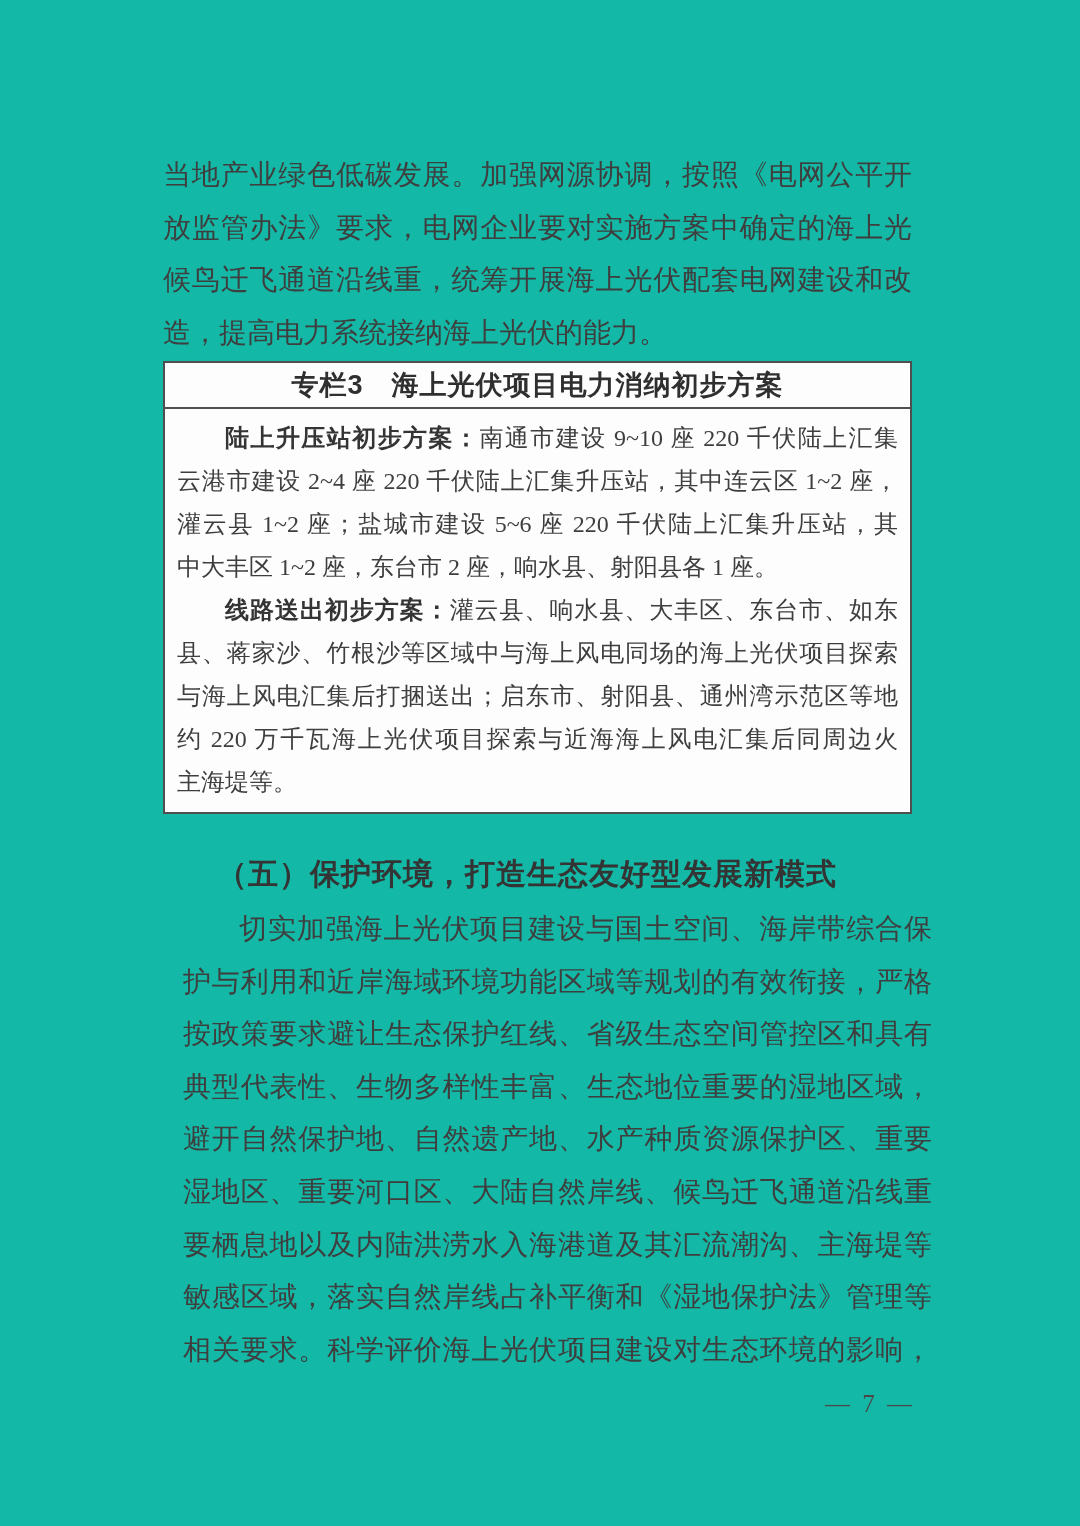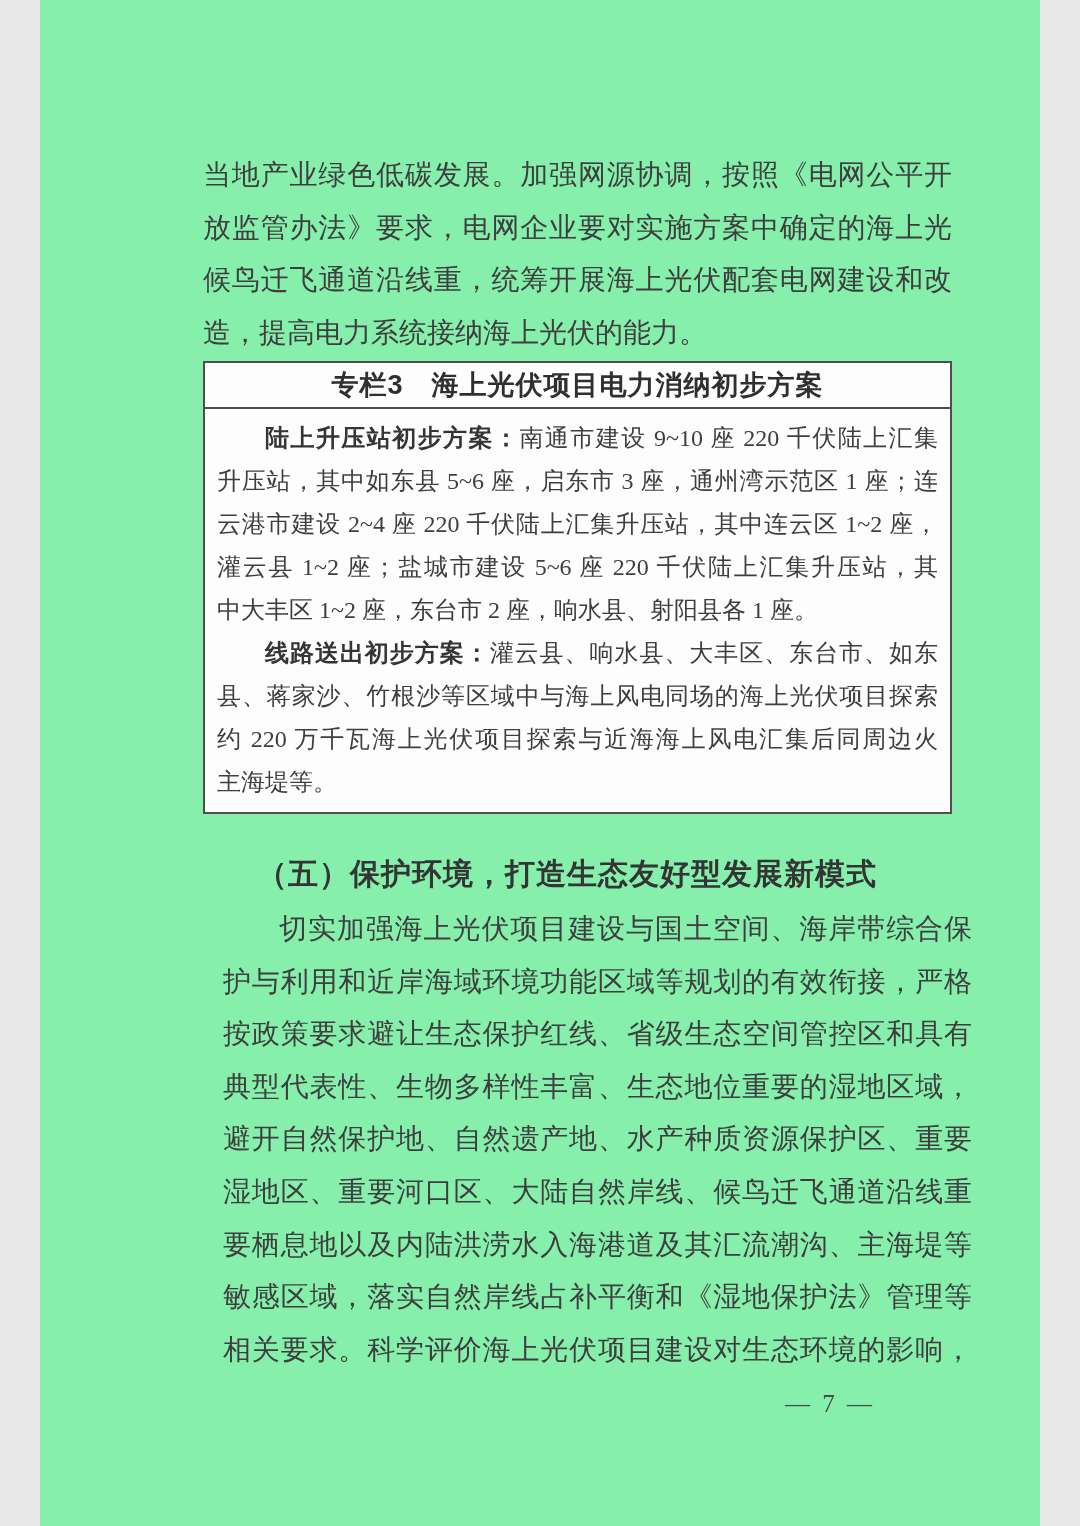--- a/index.html
+++ b/index.html
@@ -2,24 +2,24 @@
 <html><head>
 <meta charset="utf-8">
 <style>
   html, body { margin: 0; padding: 0; }
   body {
     background: #e8e8e8;
     font-family: "Liberation Serif", "DejaVu Serif", serif;
   }
   .page {
     position: relative;
-    width: 1000px;
+    width: 1080px;
     height: 1526px;
     margin: 0 auto;
-    background: #86efac;
+    background: #14b8a6;
     color: #3e3e3e;
     overflow: hidden;
   }
   
   .line {
     text-align: justify;
     text-align-last: justify;
   }
   .line.end { text-align-last: left; }
   .line.indent { text-indent: 2em; }
@@ -90,26 +90,26 @@
       <div class="line">当地产业绿色低碳发展。加强网源协调，按照《电网公平开</div>
       <div class="line">放监管办法》要求，电网企业要对实施方案中确定的海上光</div>
       <div class="line">候鸟迁飞通道沿线重，统筹开展海上光伏配套电网建设和改</div>
       <div class="line end">造，提高电力系统接纳海上光伏的能力。</div>
     </div>
 
   <div class="callout-box">
     <div class="box-title">专栏3　海上光伏项目电力消纳初步方案</div>
     <div class="box-body">
         <div class="line indent"><span class="label">陆上升压站初步方案：</span>南通市建设 9~10 座 220 千伏陆上汇集</div>
-        <div class="line">升压站，其中如东县 5~6 座，启东市 3 座，通州湾示范区 1 座；连</div>
         <div class="line">云港市建设 2~4 座 220 千伏陆上汇集升压站，其中连云区 1~2 座，</div>
         <div class="line">灌云县 1~2 座；盐城市建设 5~6 座 220 千伏陆上汇集升压站，其</div>
         <div class="line end">中大丰区 1~2 座，东台市 2 座，响水县、射阳县各 1 座。</div>
         <div class="line indent"><span class="label">线路送出初步方案：</span>灌云县、响水县、大丰区、东台市、如东</div>
         <div class="line">县、蒋家沙、竹根沙等区域中与海上风电同场的海上光伏项目探索</div>
+        <div class="line">与海上风电汇集后打捆送出；启东市、射阳县、通州湾示范区等地</div>
         <div class="line">约 220 万千瓦海上光伏项目探索与近海海上风电汇集后同周边火</div>
         <div class="line end">主海堤等。</div>
       </div>
   </div>
 
   <div class="section-heading">（五）保护环境，打造生态友好型发展新模式</div>
 
   <div class="env-para">
       <div class="line indent">切实加强海上光伏项目建设与国土空间、海岸带综合保</div>
       <div class="line">护与利用和近岸海域环境功能区域等规划的有效衔接，严格</div>

